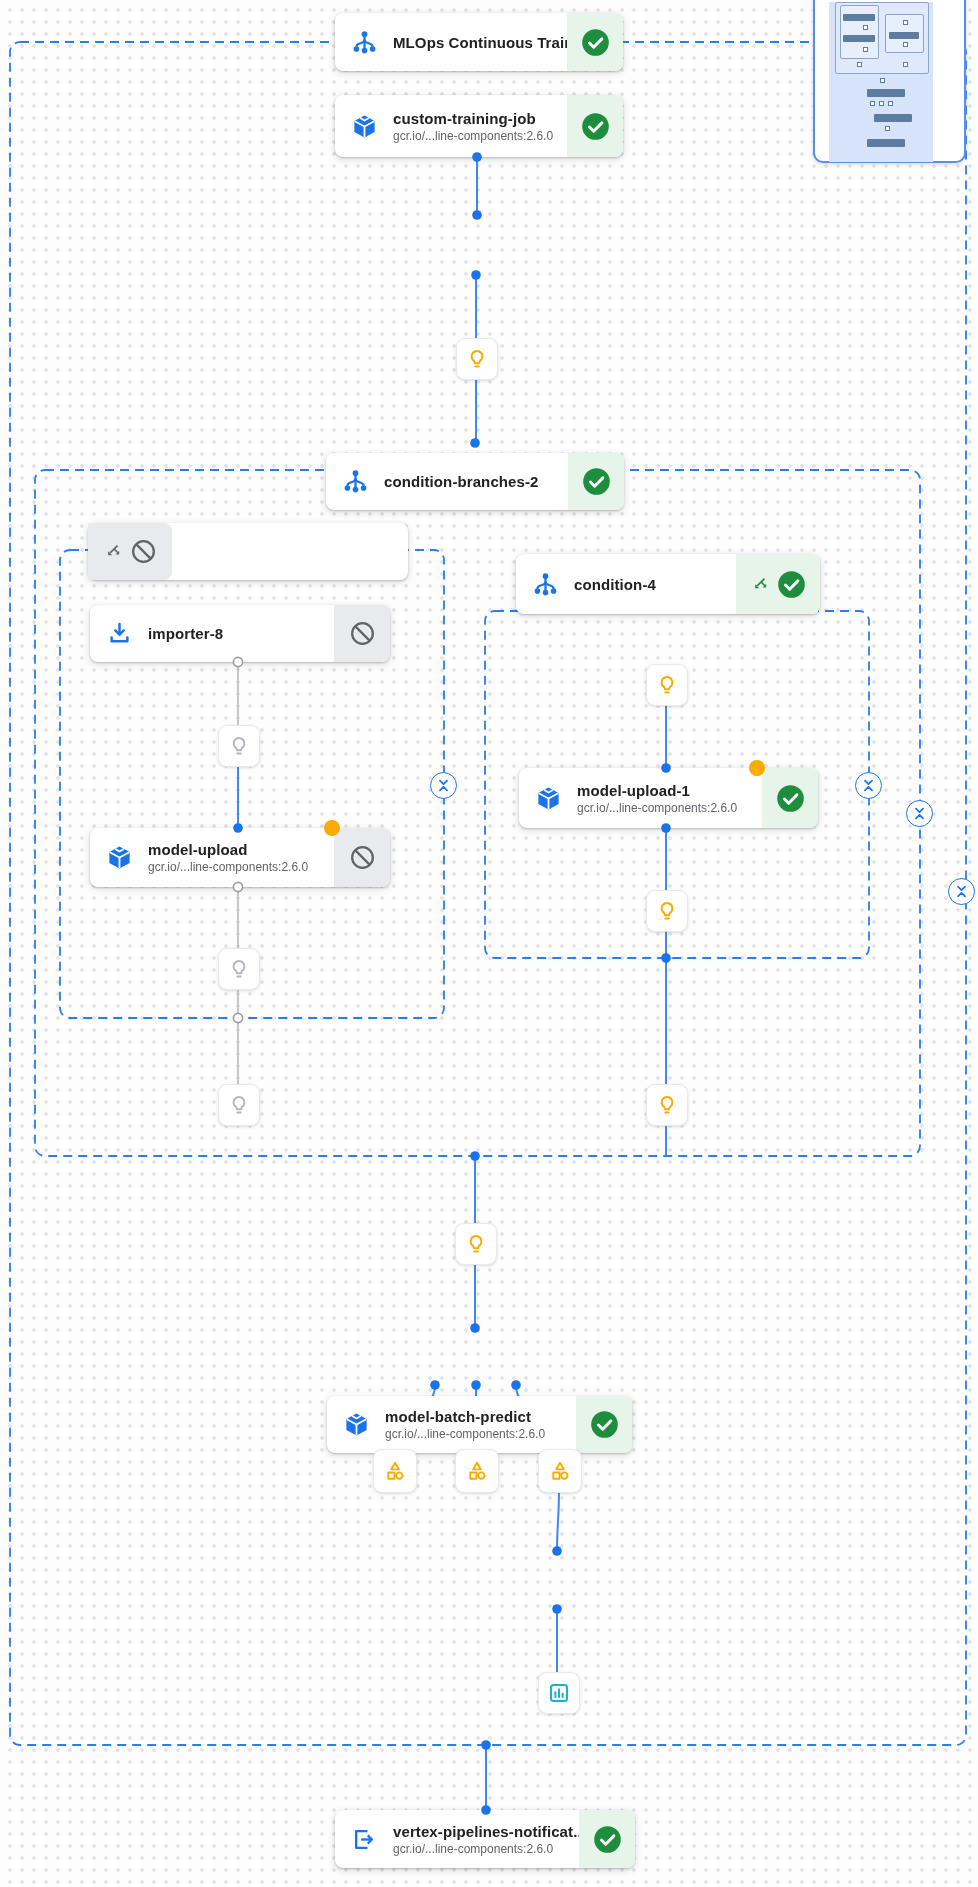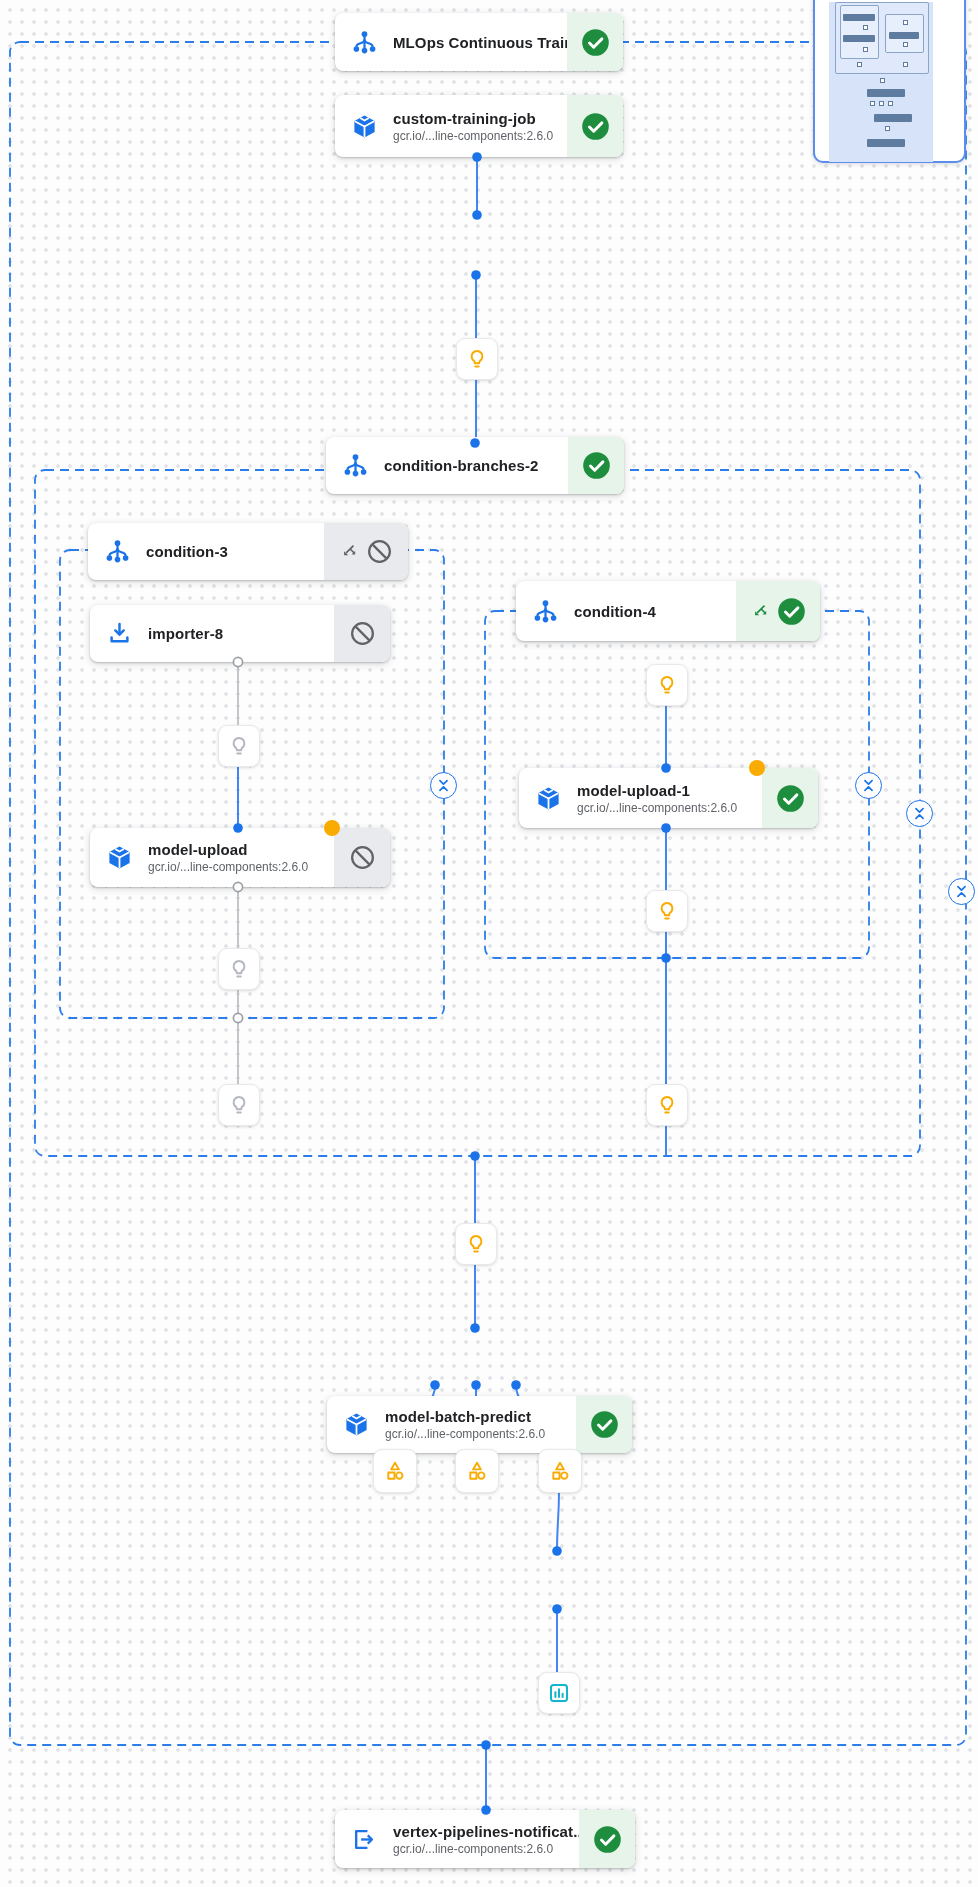--- a/index.html
+++ b/index.html
@@ -205,51 +205,41 @@
     <div class="nstatus green">
         <span class="s29">
           <svg>
             <use href="#i-check"></use>
           </svg>
         </span>
       </div>
   </div>
 
 
-  <div class="tnode" style="left:326px;top:437px;width:298px;height:57px">
+  <div class="tnode" style="left:326px;top:453px;width:298px;height:57px">
     <div class="tmain">
         <span class="nicon">
           <svg>
             <use href="#i-branch"></use>
           </svg>
         </span>
       <div class="ntext">
           <div class="ntitle">condition-branches-2</div>
         </div>
       </div>
     <div class="nstatus green">
         <span class="s29">
           <svg>
             <use href="#i-check"></use>
           </svg>
         </span>
       </div>
   </div>
 
   <div class="tnode" style="left:88px;top:523px;width:320px;height:57px">
-    <div class="tmain">
-        <span class="nicon">
-          <svg>
-            <use href="#i-branch"></use>
-          </svg>
-        </span>
-      <div class="ntext">
-          <div class="ntitle">condition-3</div>
-        </div>
-      </div>
     <div class="nstatus gray wide">
       <span class="s19" style="color:#5f6368">
           <svg>
             <use href="#i-split"></use>
           </svg>
         </span>
       <span class="s27">
           <svg>
             <use href="#i-blocked"></use>
           </svg>
@@ -292,21 +282,21 @@
       </div>
     <div class="nstatus gray">
         <span class="s27">
           <svg>
             <use href="#i-blocked"></use>
           </svg>
         </span>
       </div>
   </div>
 
-  <div class="tnode" style="left:516px;top:581px;width:304px;height:60px">
+  <div class="tnode" style="left:516px;top:554px;width:304px;height:60px">
     <div class="tmain">
         <span class="nicon">
           <svg>
             <use href="#i-branch"></use>
           </svg>
         </span>
       <div class="ntext">
           <div class="ntitle">condition-4</div>
         </div>
       </div>

